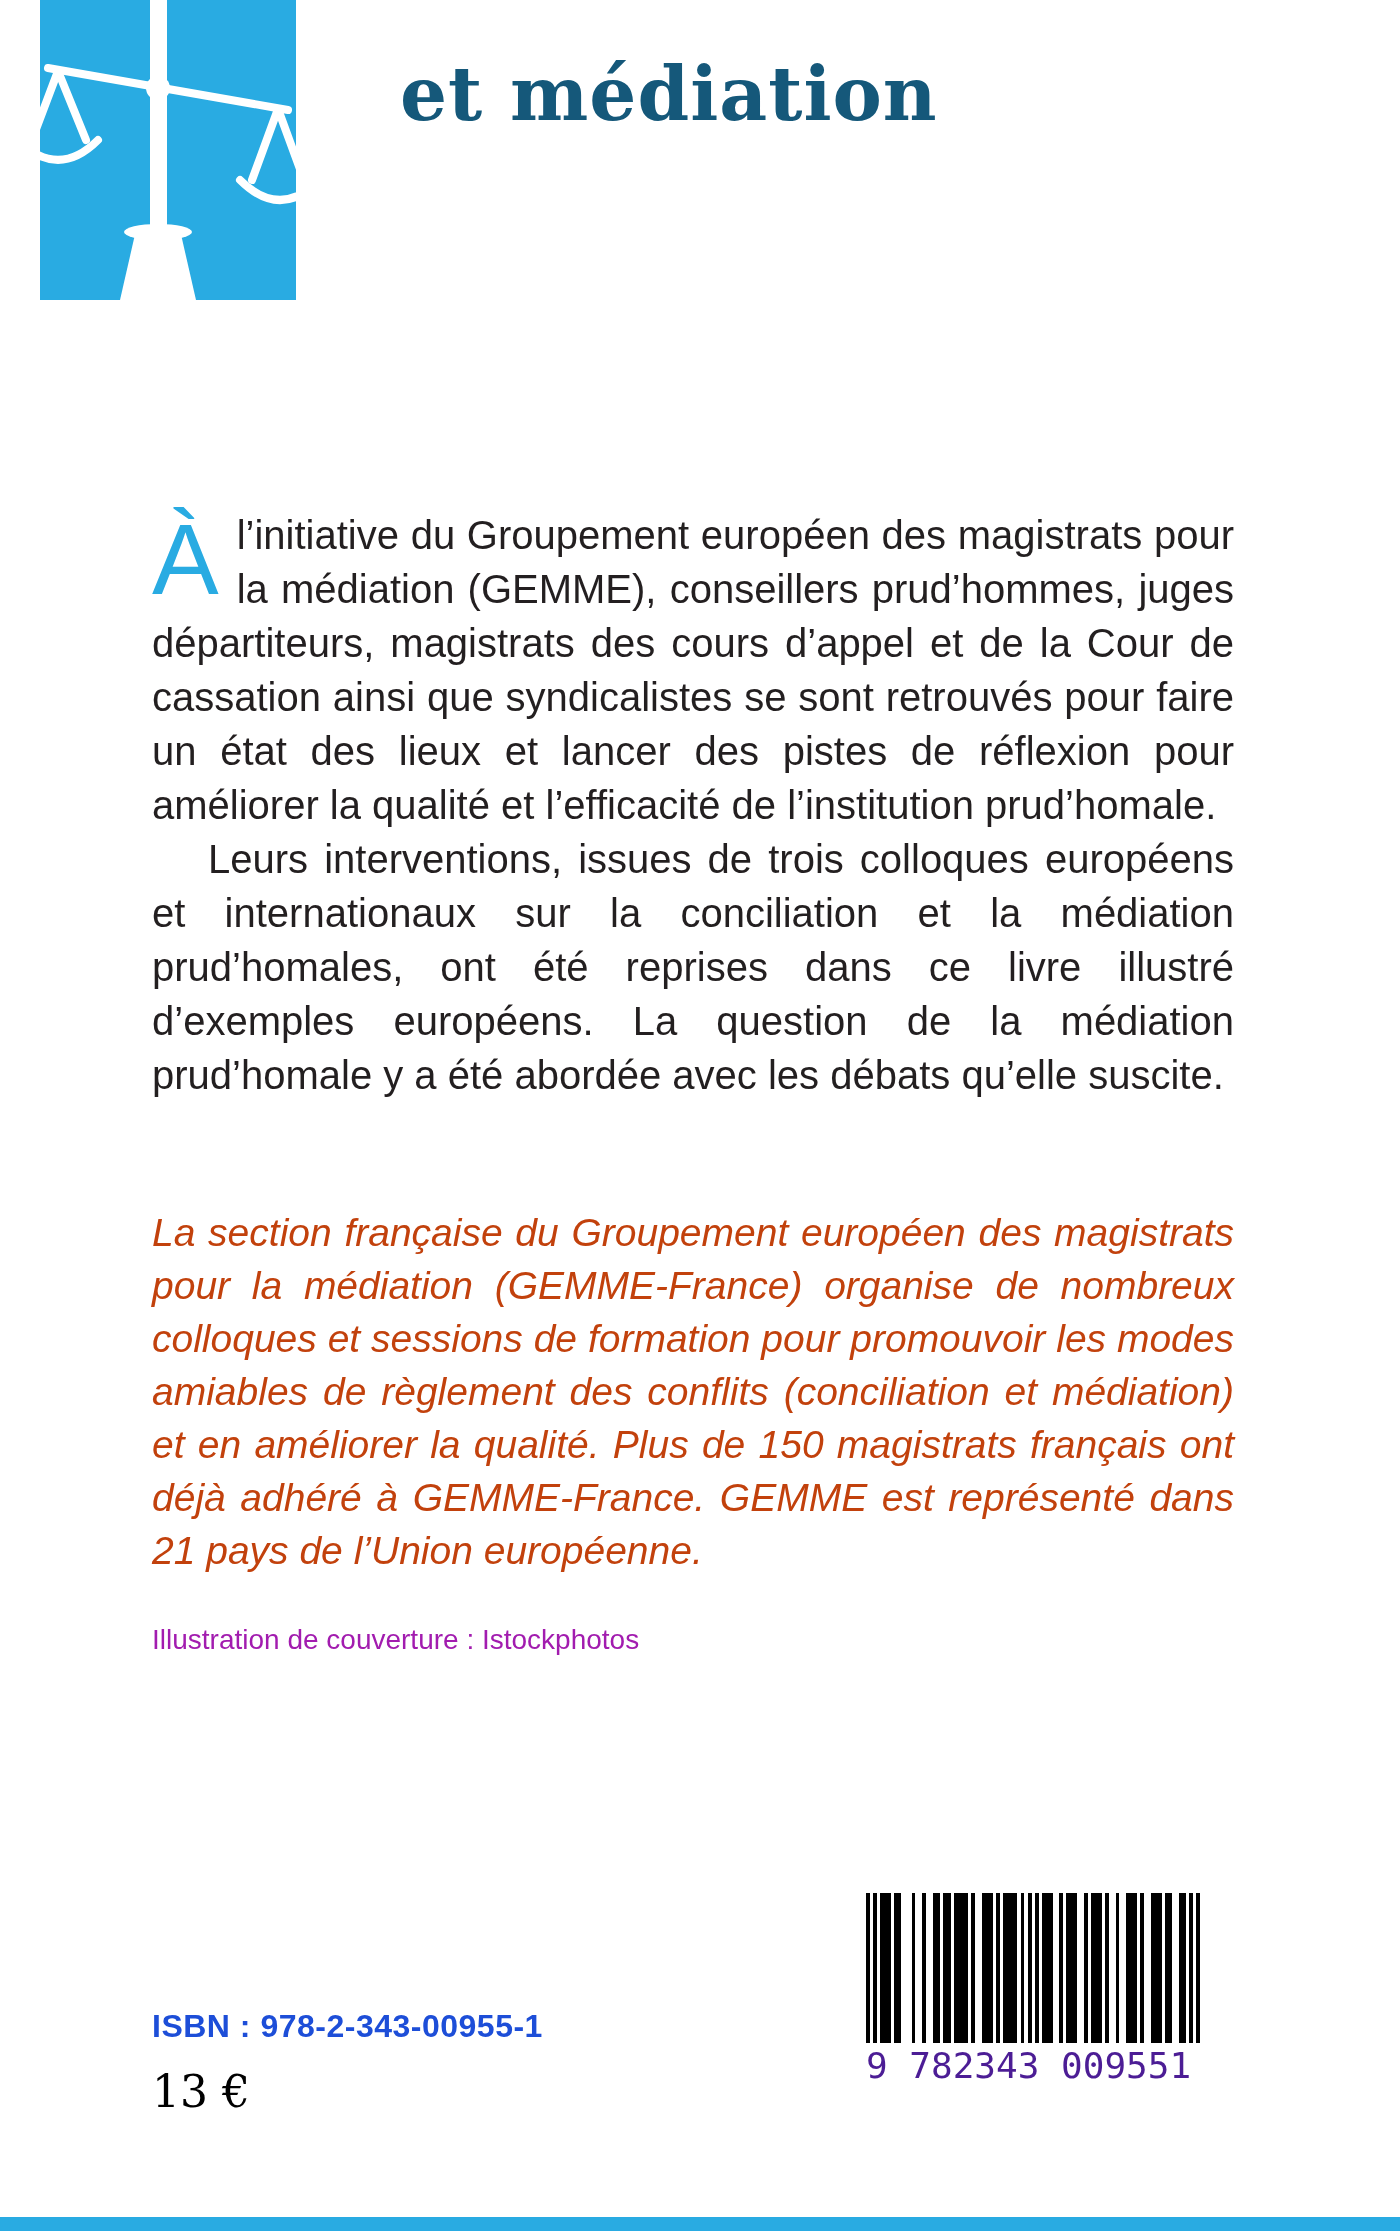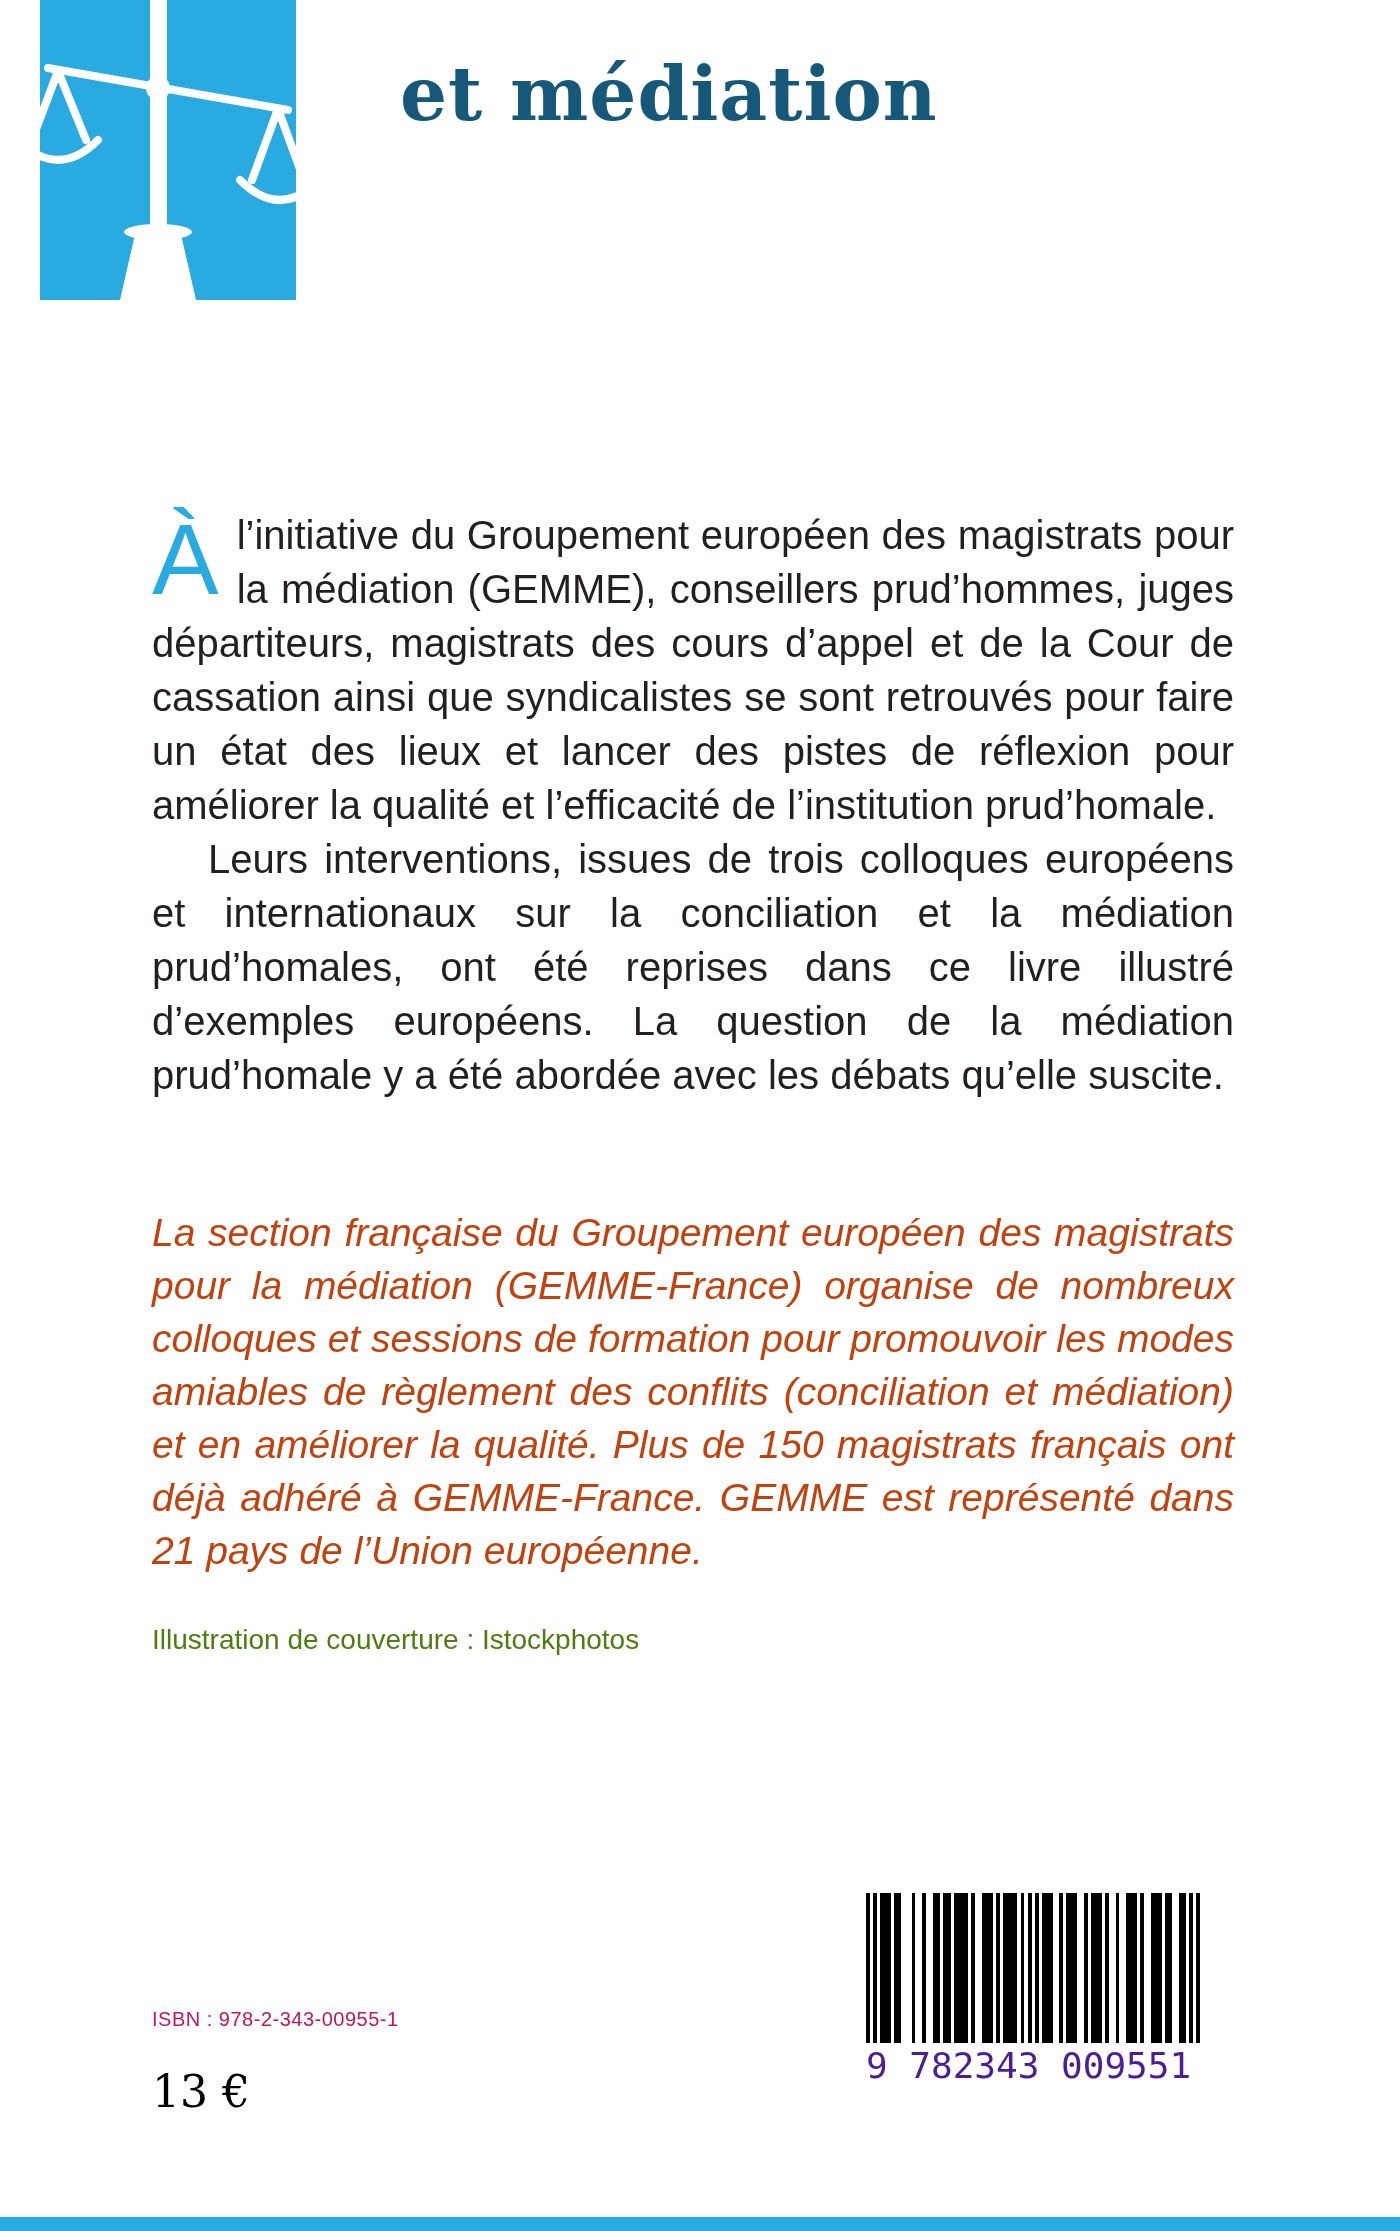--- a/index.html
+++ b/index.html
@@ -34,39 +34,39 @@
   .dropcap {
     float:left; color:#29abe2; font-size:100px; line-height:98px;
     padding:2px 18px 0 0; font-weight:400;
   }
   .para2 { text-indent:56px; }
   .italic-para {
     margin-top:104px; color:#c2410c; font-style:italic;
     font-size:39px; line-height:53px; text-align:justify;
   }
   .credit {
-    margin-top:46px; color:#4d7c0f; font-size:28px;
+    margin-top:46px; color:#a21caf; font-size:28px;
     font-style:normal; text-align:left; line-height:34px;
   }
 
   
   .barcode {
     position:absolute; left:866px; top:1893px; width:334px;
   }
   .barcode svg { display:block; }
   .barcode-nums {
     margin-top:2px; font-family:"DejaVu Sans Mono", monospace;
     font-size:36px; color:#4c1d95; text-align:left; white-space:nowrap;
     letter-spacing:0px;
   }
 
   
   .isbn {
     position:absolute; left:152px; top:2008px;
-    font-size:20px; font-weight:normal; letter-spacing:.5px; color:#be185d;
+    font-size:32px; font-weight:bold; letter-spacing:.5px; color:#1d4ed8;
   }
   .price {
     position:absolute; left:152px; top:2066px;
     font-family:"DejaVu Serif", serif; font-size:44px; color:#000000;text-align:center;
   }
 
   
   .bottom-strip {
     position:absolute; left:0; bottom:0; width:100%; height:14px;
     background:#29abe2;

